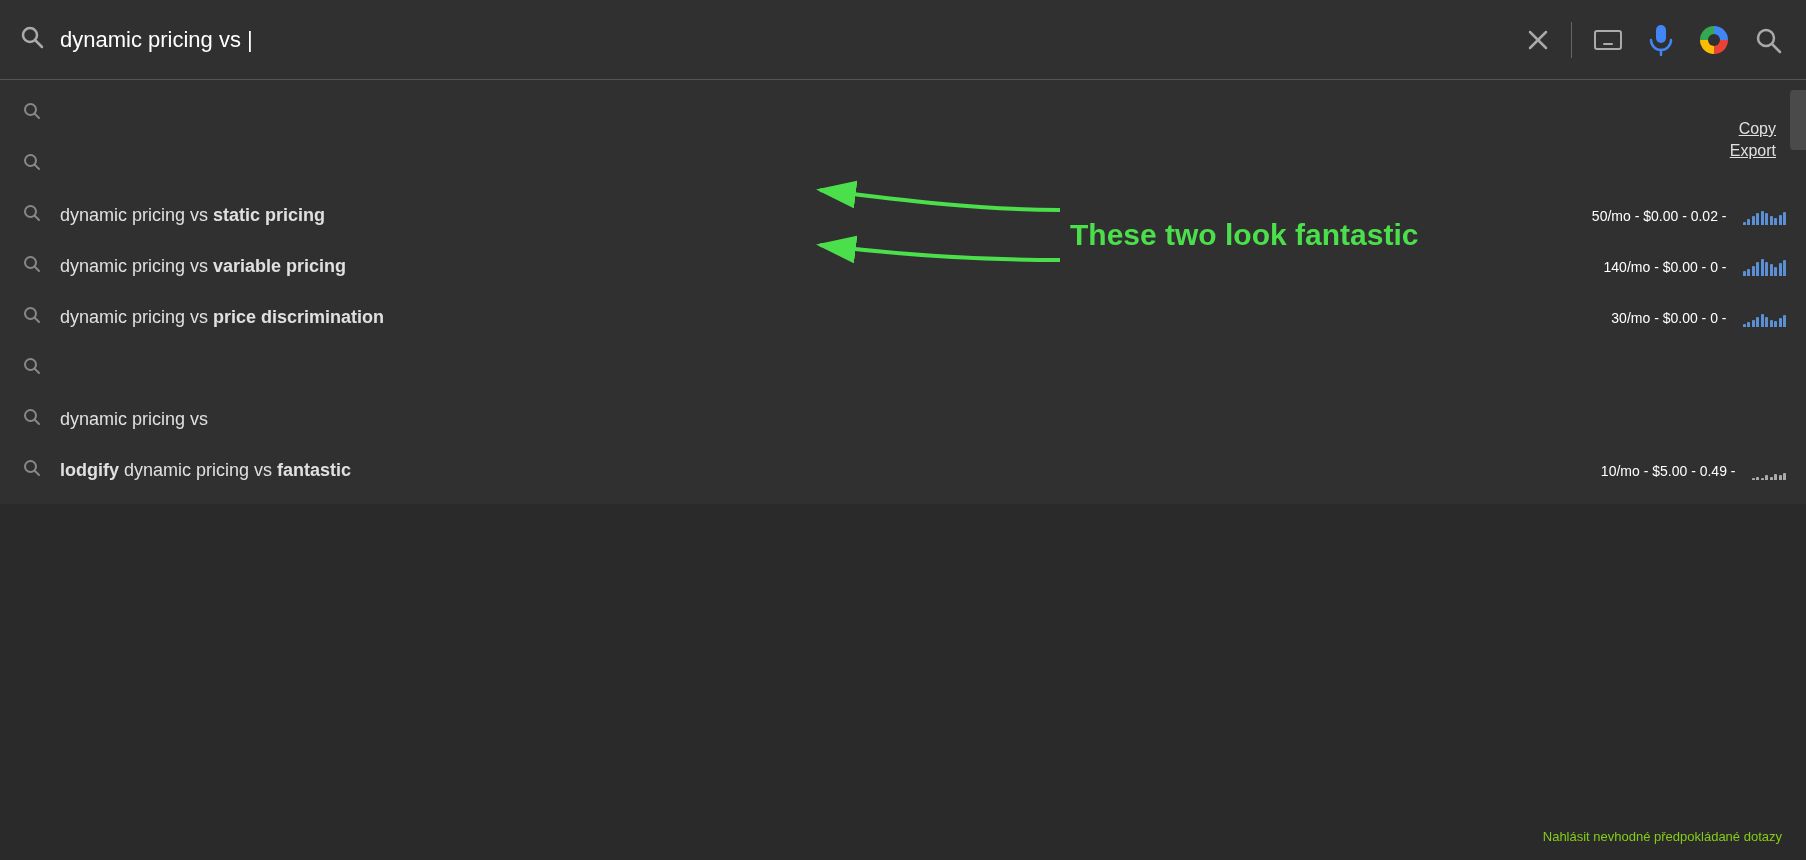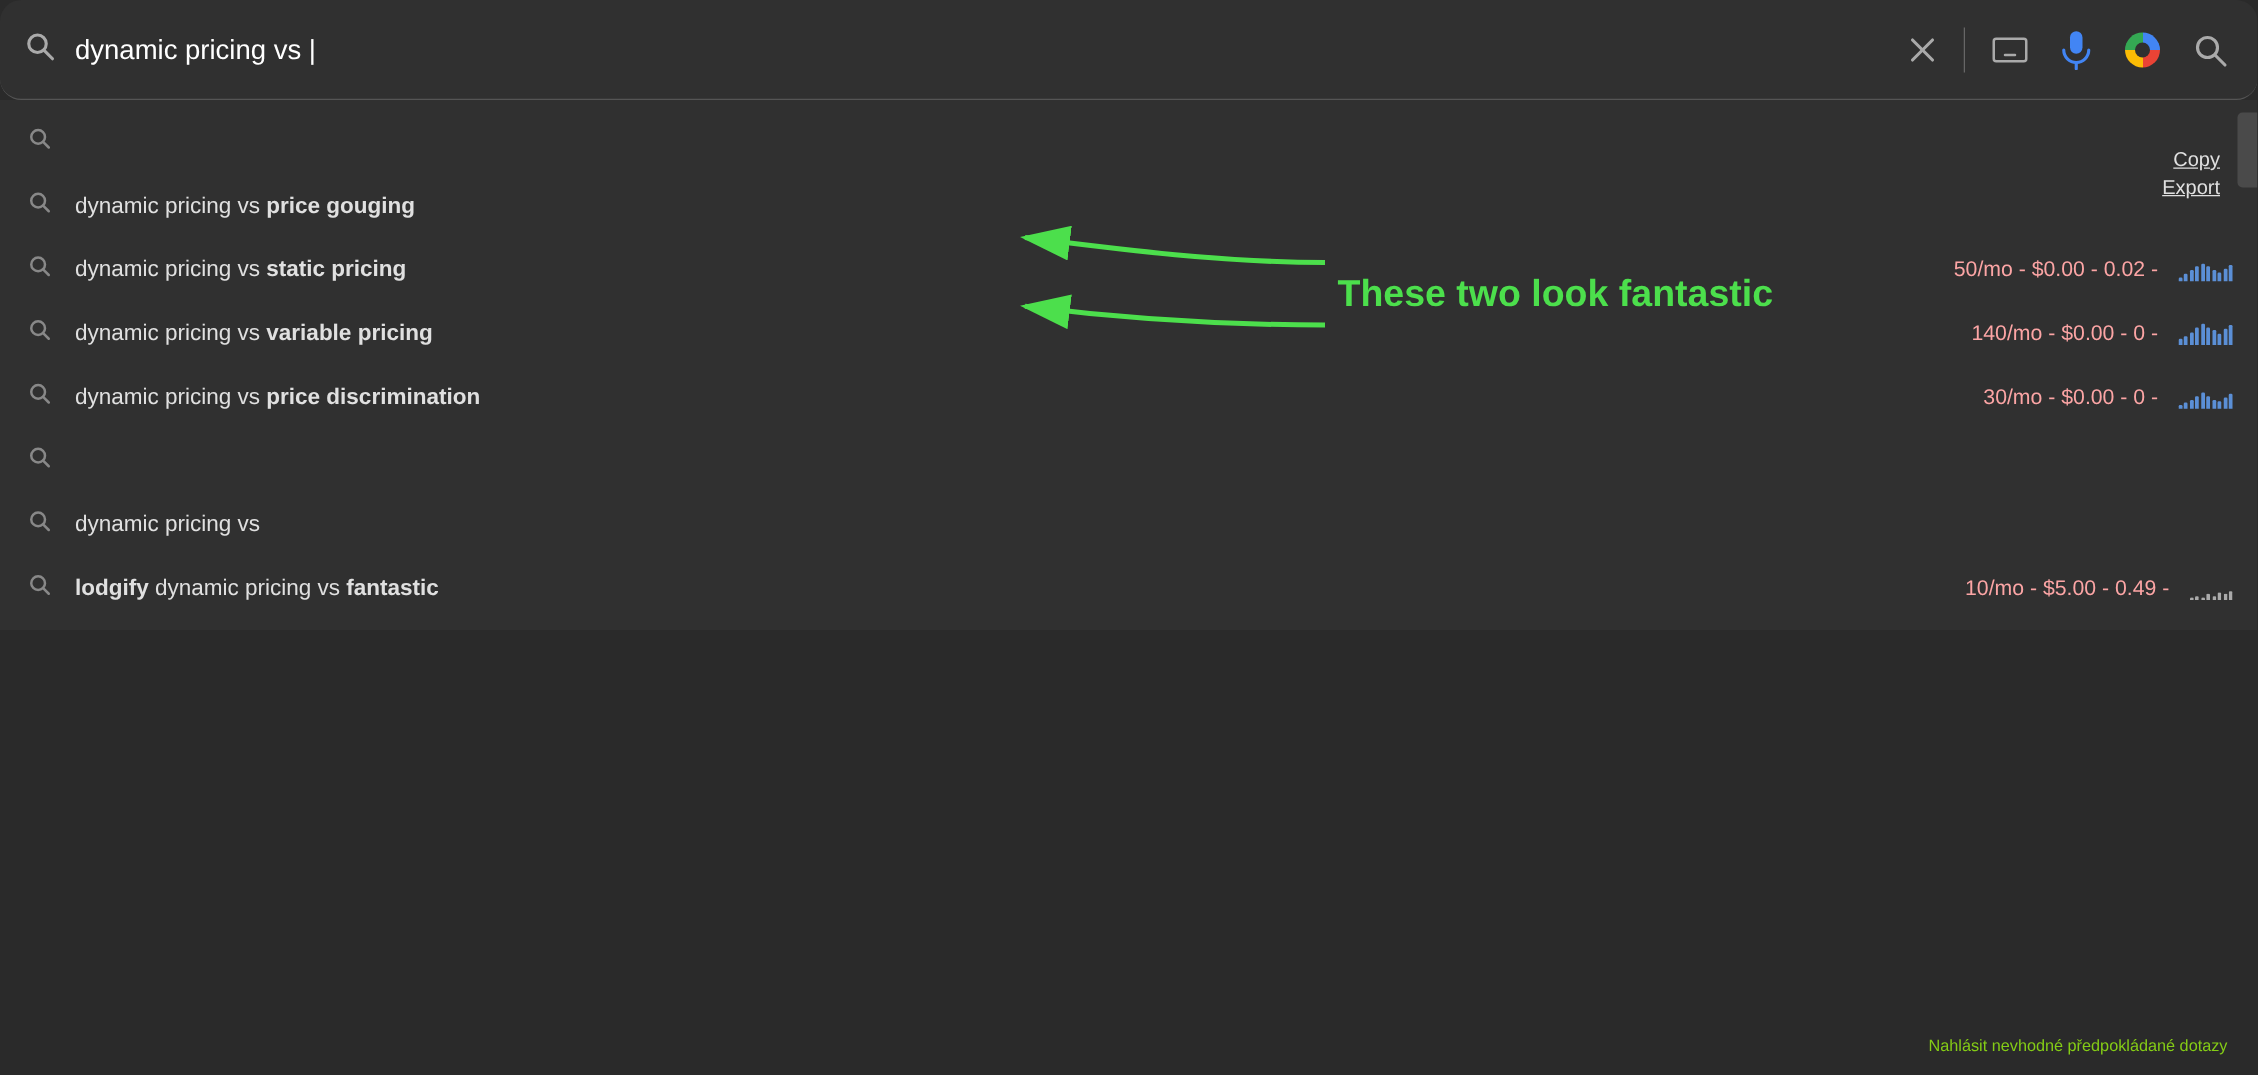--- a/index.html
+++ b/index.html
@@ -14,21 +14,20 @@
     }
 
     .search-bar-container {
       background: #303030;
       border-bottom: 1px solid #555;
       padding: 0 20px;
       height: 80px;
       display: flex;
       align-items: center;
       gap: 16px;
-      border-radius: 17px;
     }
 
     .search-icon-main {
       color: #aaa;
       font-size: 22px;
       flex-shrink: 0;
     }
 
     .search-input {
       flex: 1;
@@ -129,22 +128,22 @@
       font-size: 18px;
       flex: 1;
     }
 
     .suggestion-text .bold {
       font-weight: bold;
       color: #e0e0e0;
     }
 
     .suggestion-meta {
-      color: #fca5a5;
-      font-size: 17px;
+      color: #ffffff;
+      font-size: 14px;
       display: flex;
       align-items: center;
       gap: 6px;
     }
 
     .bar-chart-inline {
       display: inline-flex;
       align-items: flex-end;
       gap: 1.5px;
       height: 18px;
@@ -248,21 +247,20 @@
       <span class="suggestion-search-icon"><svg width="18" height="18" viewBox="0 0 18 18" fill="none">
           <circle cx="7.5" cy="7.5" r="5.5" stroke="#888" stroke-width="2"></circle>
           <line x1="11.5" y1="11.5" x2="16" y2="16" stroke="#888" stroke-width="2" stroke-linecap="round"></line>
         </svg></span>
     </div>
     <div class="suggestion-row">
       <span class="suggestion-search-icon"><svg width="18" height="18" viewBox="0 0 18 18" fill="none">
           <circle cx="7.5" cy="7.5" r="5.5" stroke="#888" stroke-width="2"></circle>
           <line x1="11.5" y1="11.5" x2="16" y2="16" stroke="#888" stroke-width="2" stroke-linecap="round"></line>
         </svg></span>
-      <span class="suggestion-text">dynamic pricing vs <strong class="bold">price gouging</strong></span>
     </div>
     <div class="suggestion-row">
       <span class="suggestion-search-icon"><svg width="18" height="18" viewBox="0 0 18 18" fill="none">
           <circle cx="7.5" cy="7.5" r="5.5" stroke="#888" stroke-width="2"></circle>
           <line x1="11.5" y1="11.5" x2="16" y2="16" stroke="#888" stroke-width="2" stroke-linecap="round"></line>
         </svg></span>
       <span class="suggestion-text">dynamic pricing vs <strong class="bold">static pricing</strong></span>
       <span class="suggestion-meta">50/mo - $0.00 - 0.02 - </span>
       <div class="bar-chart-inline">
         <div class="bar" style="height: 2.8px;"></div>

